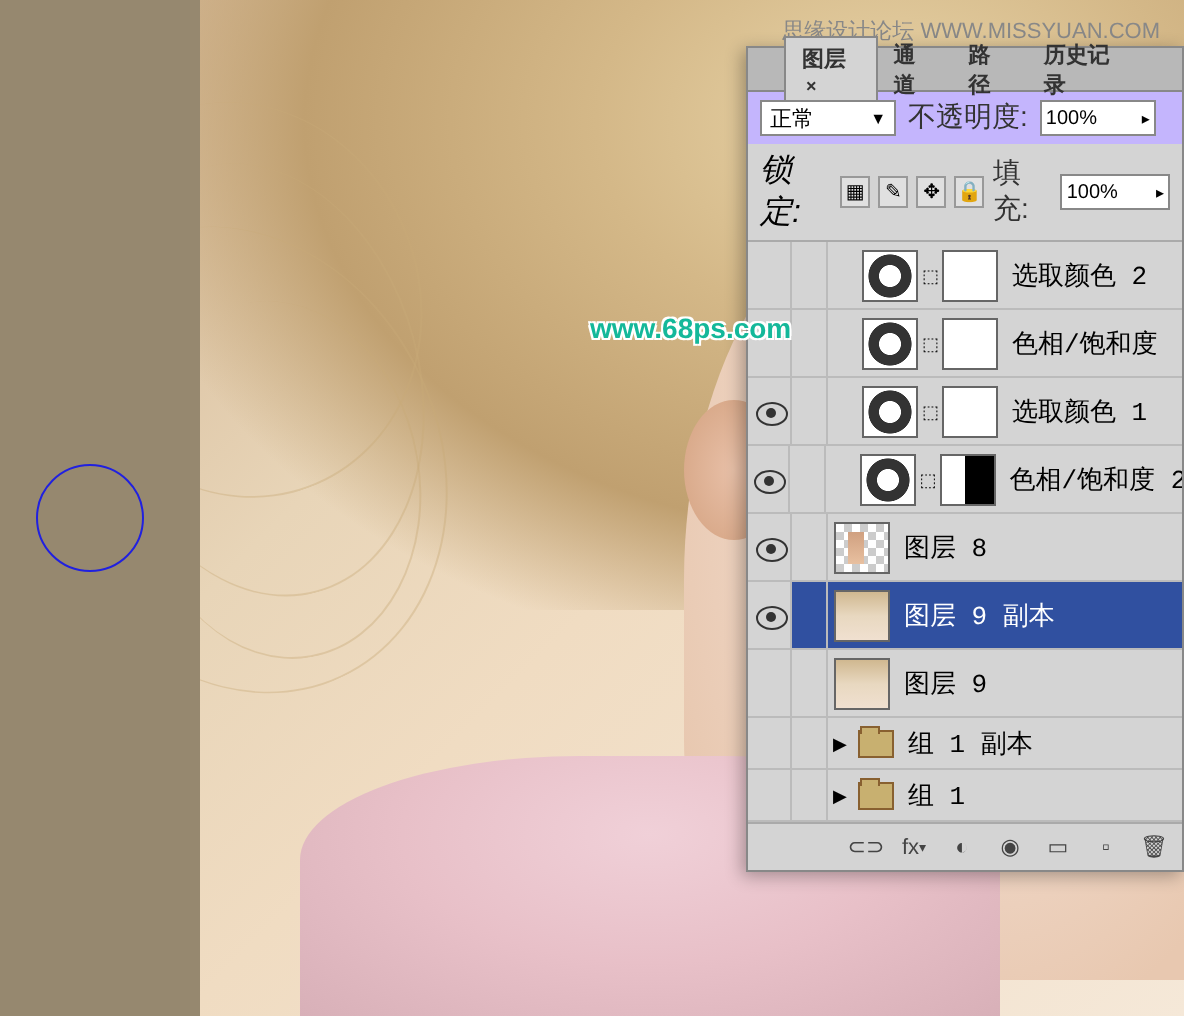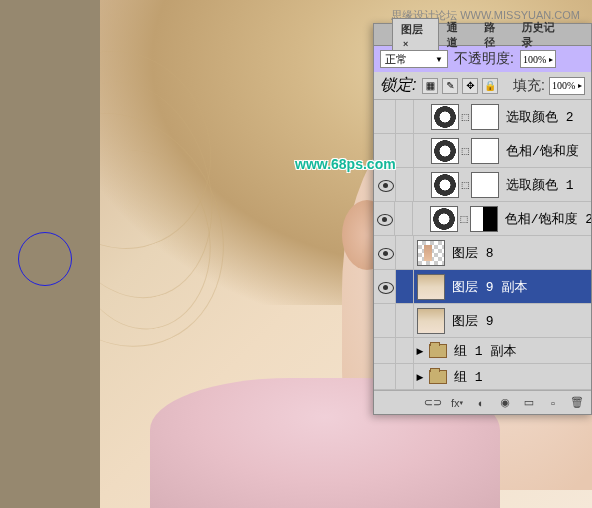--- a/index.html
+++ b/index.html
@@ -24,21 +24,21 @@
     .layers-panel { position: absolute; top: 23px; right: 0; width: 219px; background: #d4d4d4; border: 1px solid #888; z-index: 10; box-shadow: -2px 2px 8px rgba(0,0,0,0.3); }
     
     .panel-tabs { display: flex; background: #b8b8b8; border-bottom: 1px solid #888; height: 22px; align-items: center; padding: 0 18px; font-weight: bold; }
     .panel-tab { padding: 3px 8px; font-size: 11px; cursor: pointer; color: #333; }
     .panel-tab.active { background: #d4d4d4; border: 1px solid #888; border-bottom: none; margin-bottom: -1px; }
     .tab-close { margin-left: 2px; font-size: 9px; }
     
     .blend-row { display: flex; align-items: center; padding: 4px 6px; gap: 6px; background: #c4b5fd; }
     .blend-select { display: flex; align-items: center; background: #fff; border: 1px solid #888; padding: 1px 4px; width: 68px; height: 18px; font-size: 11px; justify-content: space-between; }
     .opacity-label { font-size: 14px; color: #333; }
-    .opacity-input { background: #fff; border: 1px solid #888; width: 36px; height: 18px; font-size: 10px; padding: 0 2px; display: flex; align-items: center; justify-content: space-between; font-family: Liberation Serif, serif; }
+    .opacity-input { background: #fff; border: 1px solid #888; width: 58px; height: 18px; font-size: 10px; padding: 0 2px; display: flex; align-items: center; justify-content: space-between; }
     
     .lock-row { display: flex; align-items: center; padding: 3px 6px; gap: 4px; background: #d4d4d4; border-bottom: 1px solid #aaa; }
     .lock-label { font-size: 16px; margin-right: 2px; font-style: italic; }
     .lock-icon { width: 16px; height: 16px; background: #e0e0e0; border: 1px solid #999; display: flex; align-items: center; justify-content: center; font-size: 10px; }
     
     .layer-list { background: #d4d4d4; max-height: 420px; overflow: hidden; }
     .layer-row { display: flex; align-items: center; height: 34px; border-bottom: 1px solid #bbb; background: #d4d4d4; }
     .layer-row.selected { background: #3050a0; color: #fff; }
     .layer-row.group-row { height: 26px; }
     

